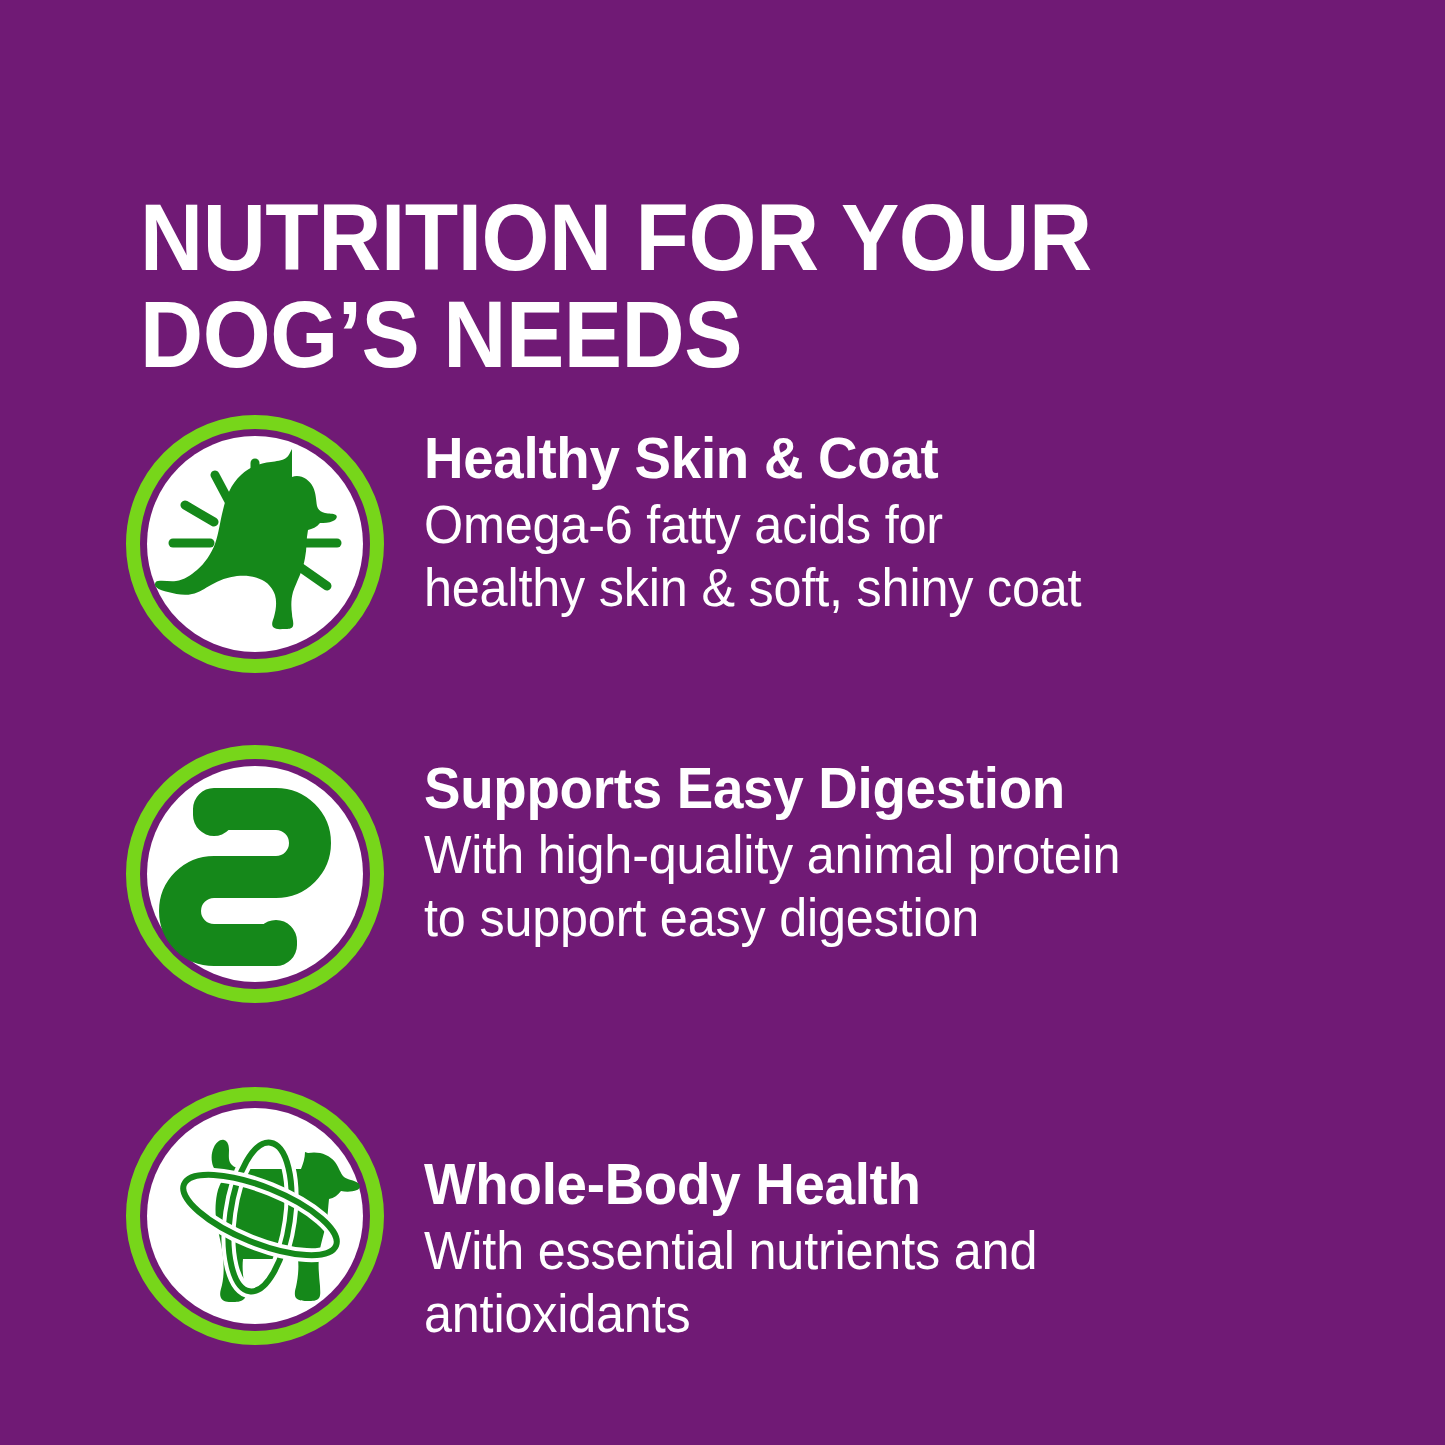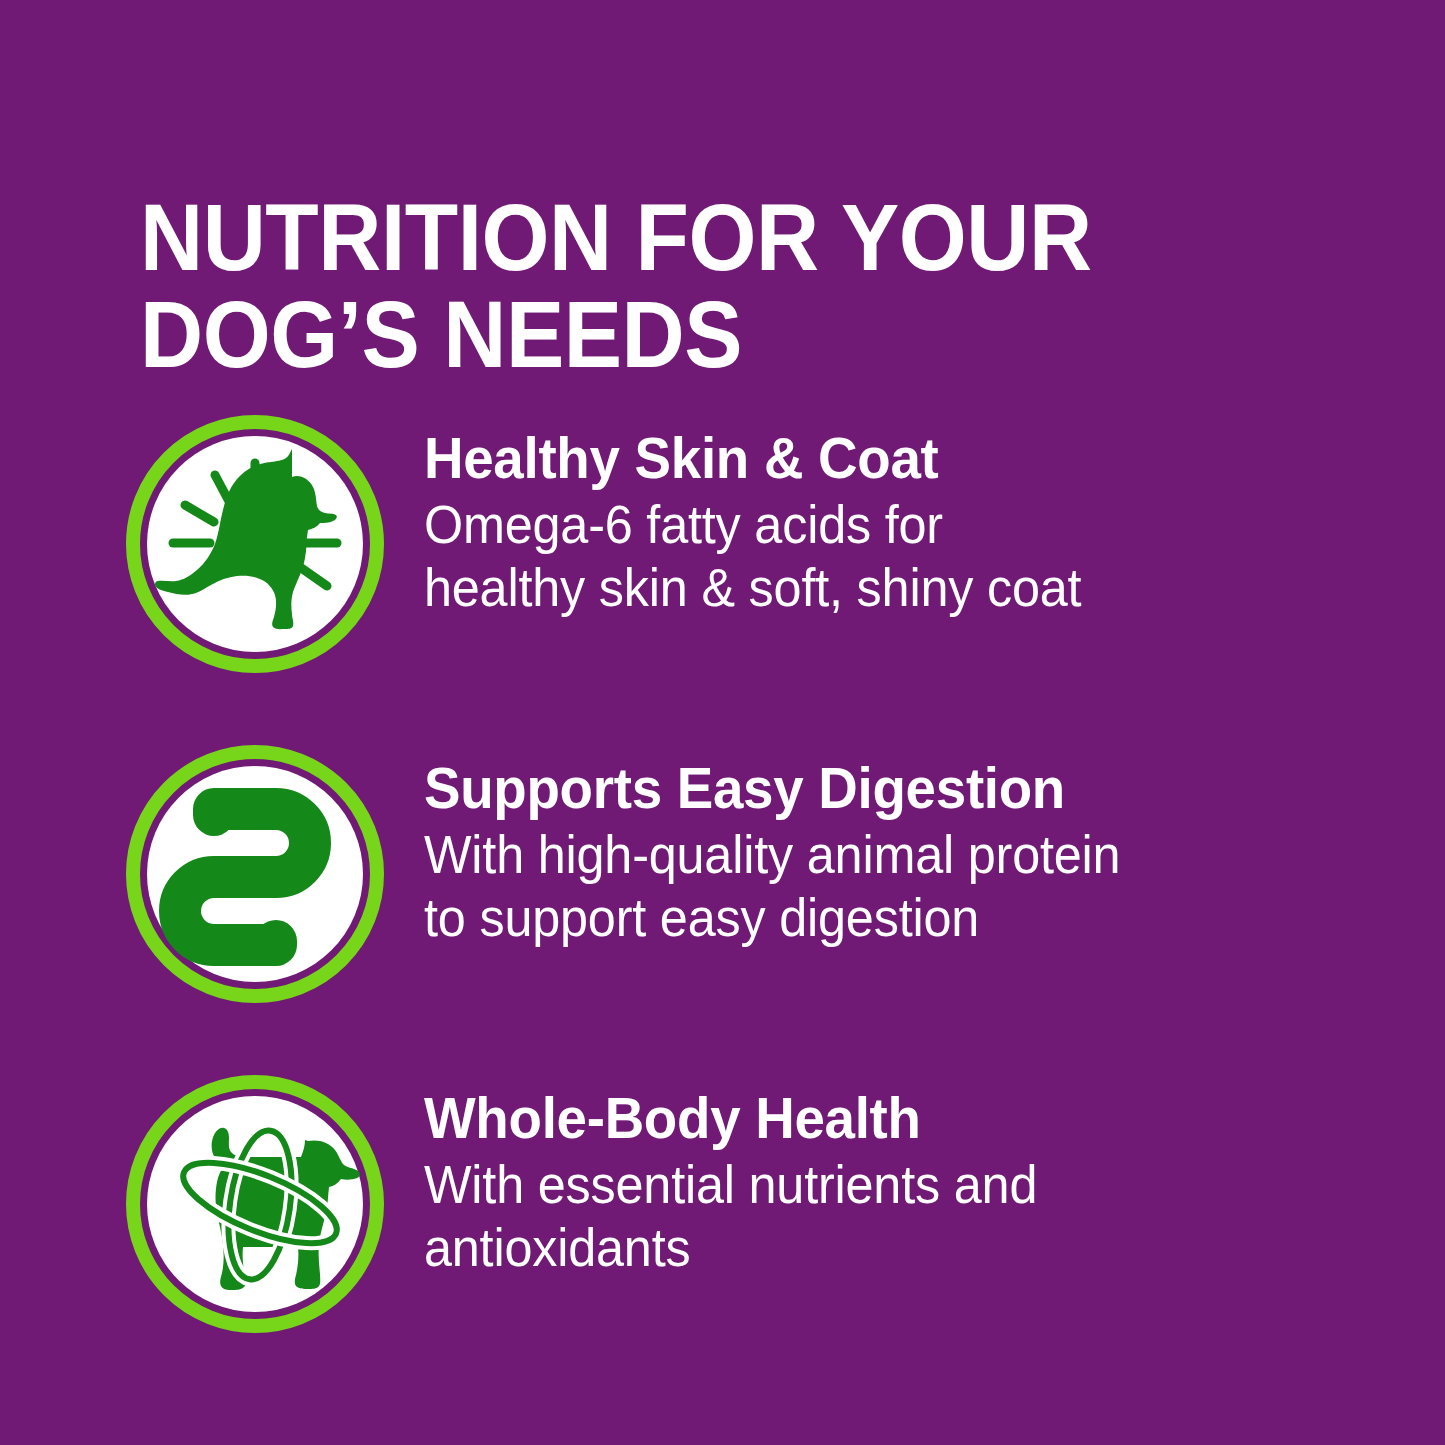--- a/index.html
+++ b/index.html
@@ -43,21 +43,21 @@
   .feature {
     position: absolute;
     left: 0;
     width: 1161px;
     height: 270px;
     display: flex;
     align-items: flex-start;
   }
   #feature-0 { top: 415px; }
   #feature-1 { top: 745px; }
-  #feature-2 { top: 1075px; }
+  #feature-2 { top: 1075px; align-items: flex-end; }
 
   .icon-wrap {
     position: relative;
     margin-left: 126px;
     width: 258px;
     height: 258px;
     flex: 0 0 258px;
   }
   .icon-wrap svg {
     display: block;

